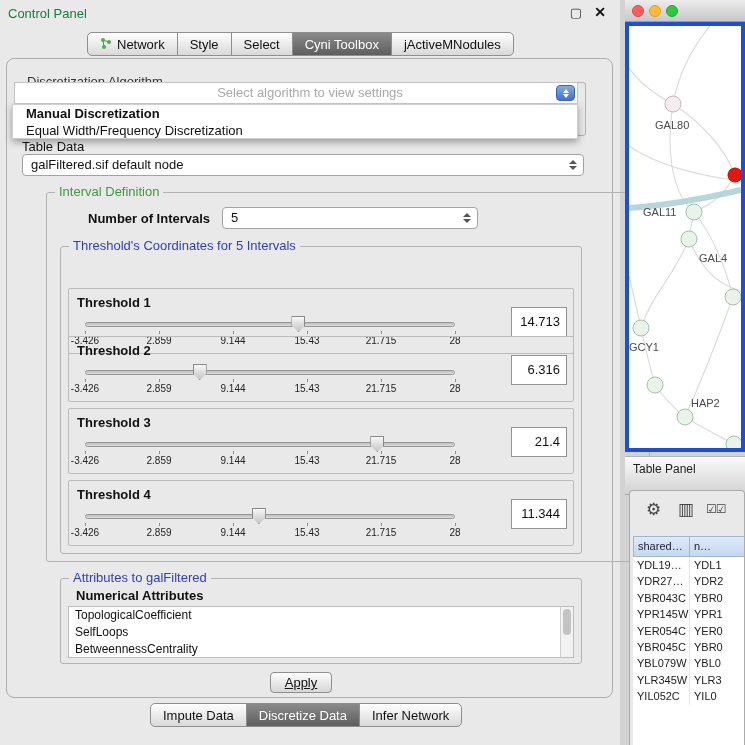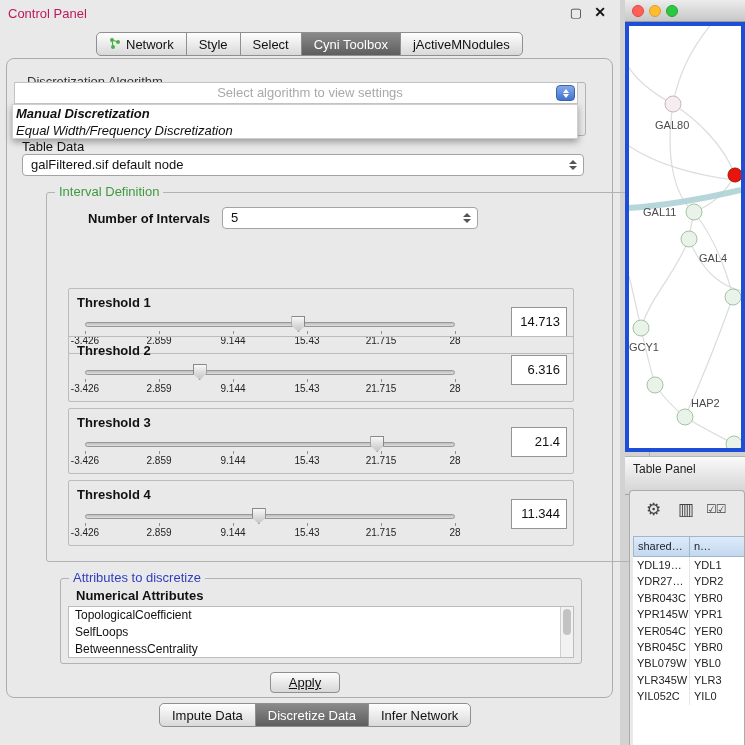--- a/index.html
+++ b/index.html
@@ -4,31 +4,31 @@
 <style>
   * { box-sizing: border-box; }
   html,body { margin:0; padding:0; }
   body {
     width:745px; height:745px; position:relative; overflow:hidden;
     background:#d2d2d2; font-family:"Liberation Sans", sans-serif; color:#111;
   }
 
   
   #control-panel { position:absolute; left:0; top:0; width:620px; height:745px; background:#e9e9e9; }
-  .titlebar-title { position:absolute; left:8px; top:6px; font-size:13px; color:#be185d; }
+  .titlebar-title { position:absolute; left:8px; top:6px; font-size:13px; color:#15803d; }
   .float-icon { position:absolute; right:38px; top:5px; font-size:13px; color:#333; cursor:default; }
   .close-icon { position:absolute; right:14px; top:4px; font-size:14px; font-weight:bold; color:#111; }
 
   .seg-row { position:absolute; display:flex; z-index:5; }
   .seg {
     border:1px solid #8f8f8f; margin-left:-1px; padding:0 12px; font-size:13px;
     background:linear-gradient(#fefefe,#d9d9d9); color:#111; height:24px;
     display:flex; align-items:center; gap:5px; white-space:nowrap; cursor:default;
   }
-  .seg:first-child { border-radius:5px 0 0 5px; margin-left:9px;text-align:right; }
+  .seg:first-child { border-radius:5px 0 0 5px; margin-left:0;text-align:right; }
   .seg:last-child { border-radius:0 5px 5px 0; }
   .seg.active { background:linear-gradient(#8a8a8a,#5e5e5e); color:#fff; }
   #top-tabs { left:87px; top:32px; }
   #bottom-tabs { left:150px; top:703px; }
 
   .content-panel { position:absolute; left:6px; top:58px; width:607px; height:640px;
     border:1px solid #adadad; border-radius:8px; background:#e9e9e9; }
 
   .group { position:absolute; border:1px solid #b3b3b3; border-radius:3px; }
   .legend { position:absolute; top:-9px; left:8px; background:#e9e9e9; padding:0 4px;
@@ -41,21 +41,21 @@
   #algo-combo { position:absolute; left:14px; top:82px; width:564px; height:22px;
     background:#fff; border:1px solid #c3c3c3; z-index:40;padding-left:28px; }
   .algo-placeholder { display:block; text-align:center; line-height:20px; color:#a9a9a9; font-size:13px; }
   .combo-stepper-blue { position:absolute; right:2px; top:2px; width:19px; height:16px;
     border-radius:4px; background:linear-gradient(#85abe8,#4172cd); border:1px solid #3a63b0;
     display:flex; flex-direction:column; align-items:center; justify-content:center; gap:1px; }
   .tri-up-w { width:0; height:0; border-left:3.5px solid transparent; border-right:3.5px solid transparent; border-bottom:4px solid #fff; }
   .tri-down-w { width:0; height:0; border-left:3.5px solid transparent; border-right:3.5px solid transparent; border-top:4px solid #fff; }
   #algo-popup { position:absolute; left:12px; top:104px; width:566px; height:35px; background:#fff;
     border:1px solid #cfcfcf; box-shadow:0 3px 7px rgba(0,0,0,0.35); z-index:39; font-size:13px; }
-  .popup-item { height:17px; line-height:17px; padding-left:3px; white-space:nowrap;font-style:italic; }
+  .popup-item { height:17px; line-height:17px; padding-left:13px; white-space:nowrap; }
   .popup-item.bold { font-weight:bold; }
 
   .field-label { position:absolute; font-size:13px; color:#111; }
   .field-label.bold { font-weight:bold; }
 
   .combo { position:absolute; background:#fff; border:1px solid #a3a3a3; border-radius:4px; font-size:13px; }
   .combo .val { display:block; line-height:20px; padding-left:8px; white-space:nowrap; overflow:hidden; }
   .stepper { position:absolute; right:6px; top:50%; transform:translateY(-50%);
     display:flex; flex-direction:column; gap:2px; }
   .tri-up { width:0; height:0; border-left:4px solid transparent; border-right:4px solid transparent; border-bottom:4px solid #555; }
@@ -76,21 +76,21 @@
   .tickmark { position:absolute; top:0; width:1px; height:3px; background:#909090; }
   .tick-label { position:absolute; top:4px; transform:translateX(-50%); font-size:10px; color:#222; white-space:nowrap; }
 
   
   .list-box { position:absolute; left:68px; top:606px; width:506px; height:52px;
     background:#fff; border:1px solid #bdbdbd; overflow:hidden; }
   .list-item { font-size:12px; line-height:17px; padding-left:6px; white-space:nowrap; }
   .vscroll { position:absolute; right:0; top:0; width:13px; height:100%; background:#f2f2f2; border-left:1px solid #d0d0d0; }
   .vthumb { position:absolute; left:2px; top:2px; width:8px; height:26px; background:#c3c3c3; border-radius:5px; }
 
-  .apply-btn { position:absolute; left:270px; top:672px; width:70px; height:21px;
+  .apply-btn { position:absolute; left:270px; top:672px; width:62px; height:21px;
     border:1px solid #8f8f8f; border-radius:4px; background:linear-gradient(#fdfdfd,#d7d7d7);
     font-size:13px; text-align:center; line-height:19px; cursor:default;text-decoration:underline; }
 
   
   #net-window { position:absolute; left:625px; top:0; width:120px; height:452px; }
   .net-titlebar { position:absolute; top:0; left:0; right:0; height:22px;
     background:linear-gradient(#ececec,#c7c7c7); border-bottom:1px solid #9c9c9c; }
   .light { position:absolute; top:5px; width:12px; height:12px; border-radius:50%; }
   .light.red    { left:7px;  background:#ff5f57; border:1px solid #d94a43; }
   .light.yellow { left:24px; background:#febc2e; border:1px solid #d9a129; }
@@ -190,20 +190,23 @@
 
   <span class="field-label bold" style="left:88px; top:211px;">Number of Intervals</span>
   <div class="combo" style="left:222px; top:207px; width:256px; height:22px;">
     <span class="val">5</span>
     <span class="stepper">
       <span class="tri-up"></span>
       <span class="tri-down"></span>
     </span>
   </div>
 
+  <div class="group" style="left:60px; top:246px; width:522px; height:308px;">
+    <span class="legend blue">Threshold's Coordinates for 5 Intervals</span>
+  </div>
 
   <div class="th-box" style="top:264px;margin-top:24px;">
     <div class="th-label">Threshold 1</div>
     <div class="value-box">14.713</div>
     <div class="slider">
       <div class="slider-track"></div>
       <div class="slider-thumb" style="left: 57.7%;"></div>
       <div class="ticks">
           <span class="tickmark" style="left: 0%;"></span>
           <span class="tick-label" style="left: 0%;">-3.426</span>
@@ -284,21 +287,21 @@
           <span class="tick-label" style="left: 60%;">15.43</span>
           <span class="tickmark" style="left: 80%;"></span>
           <span class="tick-label" style="left: 80%;">21.715</span>
           <span class="tickmark" style="left: 100%;"></span>
           <span class="tick-label" style="left: 100%;">28</span>
         </div>
     </div>
   </div>
 
   <div class="group" style="left:60px; top:578px; width:522px; height:86px;">
-    <span class="legend blue">Attributes to discretize</span>
+    <span class="legend blue">Attributes to galFiltered</span>
   </div>
   <span class="field-label bold" style="left:76px; top:588px;">Numerical Attributes</span>
   <div class="list-box">
     <div class="list-item">TopologicalCoefficient</div>
     <div class="list-item">SelfLoops</div>
     <div class="list-item">BetweennessCentrality</div>
     <div class="vscroll">
       <div class="vthumb"></div>
     </div>
   </div>

